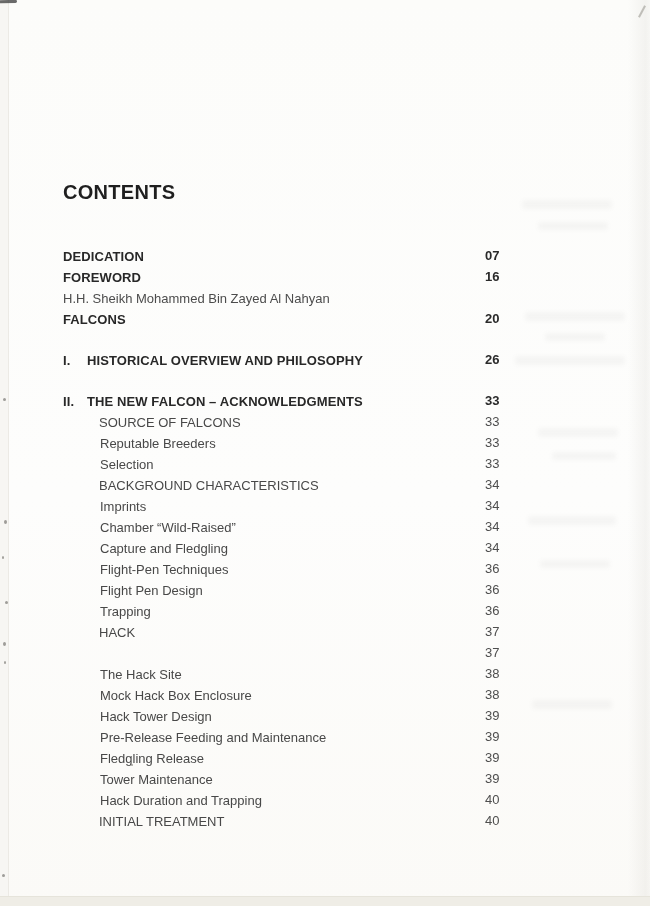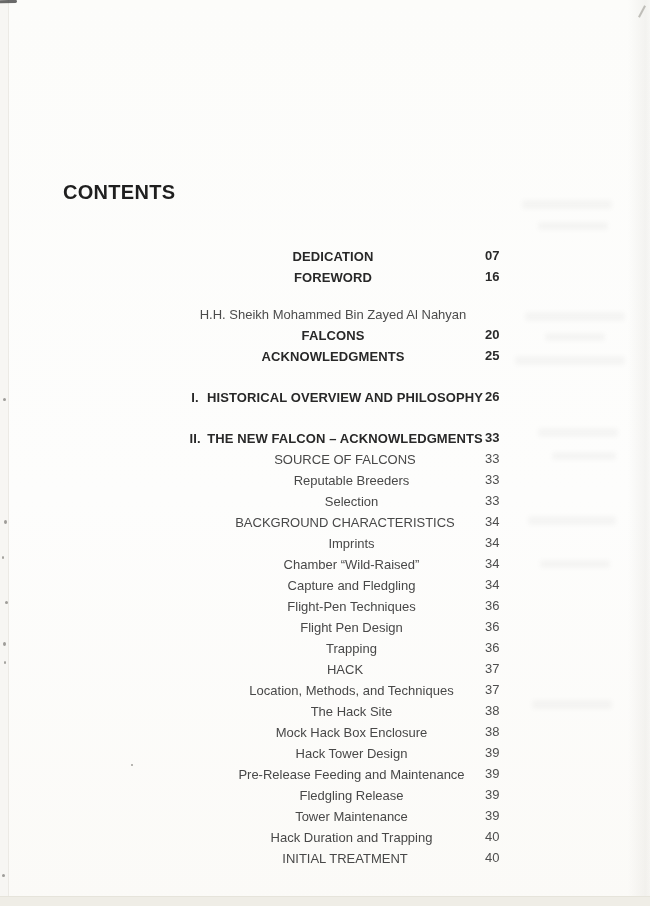--- a/index.html
+++ b/index.html
@@ -87,39 +87,37 @@
     top: 246px;
     width: 540px;
   }
   .row {
     position: relative;
     height: 21px;
     line-height: 21px;
     font-size: 13px;
     color: #484848;
     white-space: nowrap;
-    text-align: center;
   }
   .row.bold {
     font-weight: 700;
     color: #282828;
     letter-spacing: 0.1px;
   }
   .row.muted {
     color: #4c4c4c;
     font-weight: 400;
-    margin-top: 16px;
   }
   .numeral {
     display: inline-block;
     width: 24px;
     font-weight: 700;
     color: #282828;
   }
-  .indent-1 .label { margin-left: 24px; }
+  .indent-1 .label { margin-left: 36px; }
   .indent-2 .label { margin-left: 37px; }
   .pagenum {
     position: absolute;
     left: 422px;
     top: -1px;
     font-weight: 400;
     color: #4e4e4e;
   }
   .pagenum.pbold {
     font-weight: 700;
@@ -156,37 +154,36 @@
   <div class="ghost" style="left:528px; top:516px; width:88px; height:9px;"></div>
   <div class="ghost" style="left:540px; top:560px; width:70px; height:8px;"></div>
   <div class="ghost" style="left:532px; top:700px; width:80px; height:9px;"></div>
 
   <div class="page-title">CONTENTS</div>
   <div class="toc" id="toc">
       <div class="row indent-0 bold"><span class="label">DEDICATION</span><span class="pagenum pbold">07</span></div>
       <div class="row indent-0 bold"><span class="label">FOREWORD</span><span class="pagenum pbold">16</span></div>
       <div class="row indent-0 muted"><span class="label">H.H. Sheikh Mohammed Bin Zayed Al Nahyan</span></div>
       <div class="row indent-0 bold"><span class="label">FALCONS</span><span class="pagenum pbold">20</span></div>
-      <div class="row indent-0 bold"><span class="label">ACKNOWLEDGMENTS</span><span class="pagenum pbold">25</span></div>
       <div class="spacer"></div>
       <div class="row indent-0 bold"><span class="numeral">I.</span><span class="label">HISTORICAL OVERVIEW AND PHILOSOPHY</span><span class="pagenum pbold">26</span></div>
       <div class="spacer"></div>
       <div class="row indent-0 bold"><span class="numeral">II.</span><span class="label">THE NEW FALCON – ACKNOWLEDGMENTS</span><span class="pagenum pbold">33</span></div>
       <div class="row indent-1"><span class="label">SOURCE OF FALCONS</span><span class="pagenum">33</span></div>
       <div class="row indent-2"><span class="label">Reputable Breeders</span><span class="pagenum">33</span></div>
       <div class="row indent-2"><span class="label">Selection</span><span class="pagenum">33</span></div>
       <div class="row indent-1"><span class="label">BACKGROUND CHARACTERISTICS</span><span class="pagenum">34</span></div>
       <div class="row indent-2"><span class="label">Imprints</span><span class="pagenum">34</span></div>
       <div class="row indent-2"><span class="label">Chamber “Wild-Raised”</span><span class="pagenum">34</span></div>
       <div class="row indent-2"><span class="label">Capture and Fledgling</span><span class="pagenum">34</span></div>
       <div class="row indent-2"><span class="label">Flight-Pen Techniques</span><span class="pagenum">36</span></div>
       <div class="row indent-2"><span class="label">Flight Pen Design</span><span class="pagenum">36</span></div>
       <div class="row indent-2"><span class="label">Trapping</span><span class="pagenum">36</span></div>
       <div class="row indent-1"><span class="label">HACK</span><span class="pagenum">37</span></div>
-      <div class="row indent-2"><span class="label">Location, Methods, and Techniques</span><span class="pagenum">37</span></div>
+      <div class="row indent-2"><span class="pagenum">37</span></div>
       <div class="row indent-2"><span class="label">The Hack Site</span><span class="pagenum">38</span></div>
       <div class="row indent-2"><span class="label">Mock Hack Box Enclosure</span><span class="pagenum">38</span></div>
       <div class="row indent-2"><span class="label">Hack Tower Design</span><span class="pagenum">39</span></div>
       <div class="row indent-2"><span class="label">Pre-Release Feeding and Maintenance</span><span class="pagenum">39</span></div>
       <div class="row indent-2"><span class="label">Fledgling Release</span><span class="pagenum">39</span></div>
       <div class="row indent-2"><span class="label">Tower Maintenance</span><span class="pagenum">39</span></div>
       <div class="row indent-2"><span class="label">Hack Duration and Trapping</span><span class="pagenum">40</span></div>
       <div class="row indent-1"><span class="label">INITIAL TREATMENT</span><span class="pagenum">40</span></div>
     </div>
 

